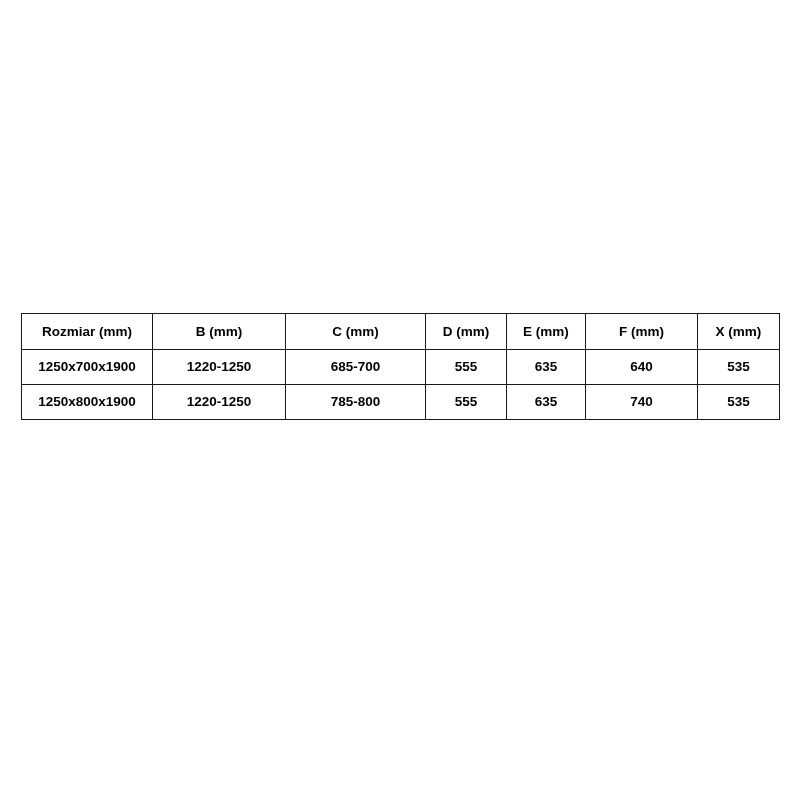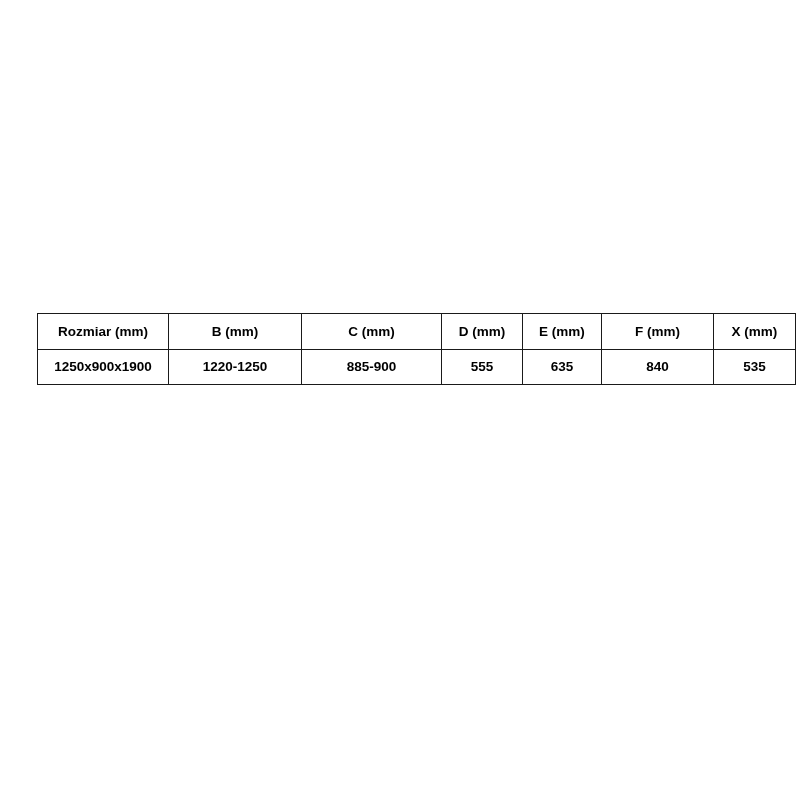--- a/index.html
+++ b/index.html
@@ -24,21 +24,20 @@
   .table-wrap {
     position: absolute;
     left: 21px;
     top: 313px;
     width: 758px;
   }
   table.spec {
     border-collapse: collapse;
     width: 758px;
     table-layout: fixed;
-    margin-left: 16px;
   }
   table.spec th,
   table.spec td {
     border: 1px solid #1a1a1a;
     text-align: center;
     vertical-align: middle;
     color: #000000;
     font-size: 13.5px;
     font-weight: bold;
     padding: 0;
@@ -81,24 +80,33 @@
           <th>B (mm)</th>
           <th>C (mm)</th>
           <th>D (mm)</th>
           <th>E (mm)</th>
           <th>F (mm)</th>
           <th>X (mm)</th>
         </tr>
       </thead>
       <tbody>
         <tr>
-          <td>1250x900x1900</td>
+          <td>1250x700x1900</td>
           <td>1220-1250</td>
-          <td>885-900</td>
+          <td>685-700</td>
           <td>555</td>
           <td>635</td>
-          <td>840</td>
+          <td>640</td>
+          <td>535</td>
+        </tr>
+        <tr>
+          <td>1250x800x1900</td>
+          <td>1220-1250</td>
+          <td>785-800</td>
+          <td>555</td>
+          <td>635</td>
+          <td>740</td>
           <td>535</td>
         </tr>
       </tbody>
     </table>
   </div>
 </div>
 
 </body></html>

